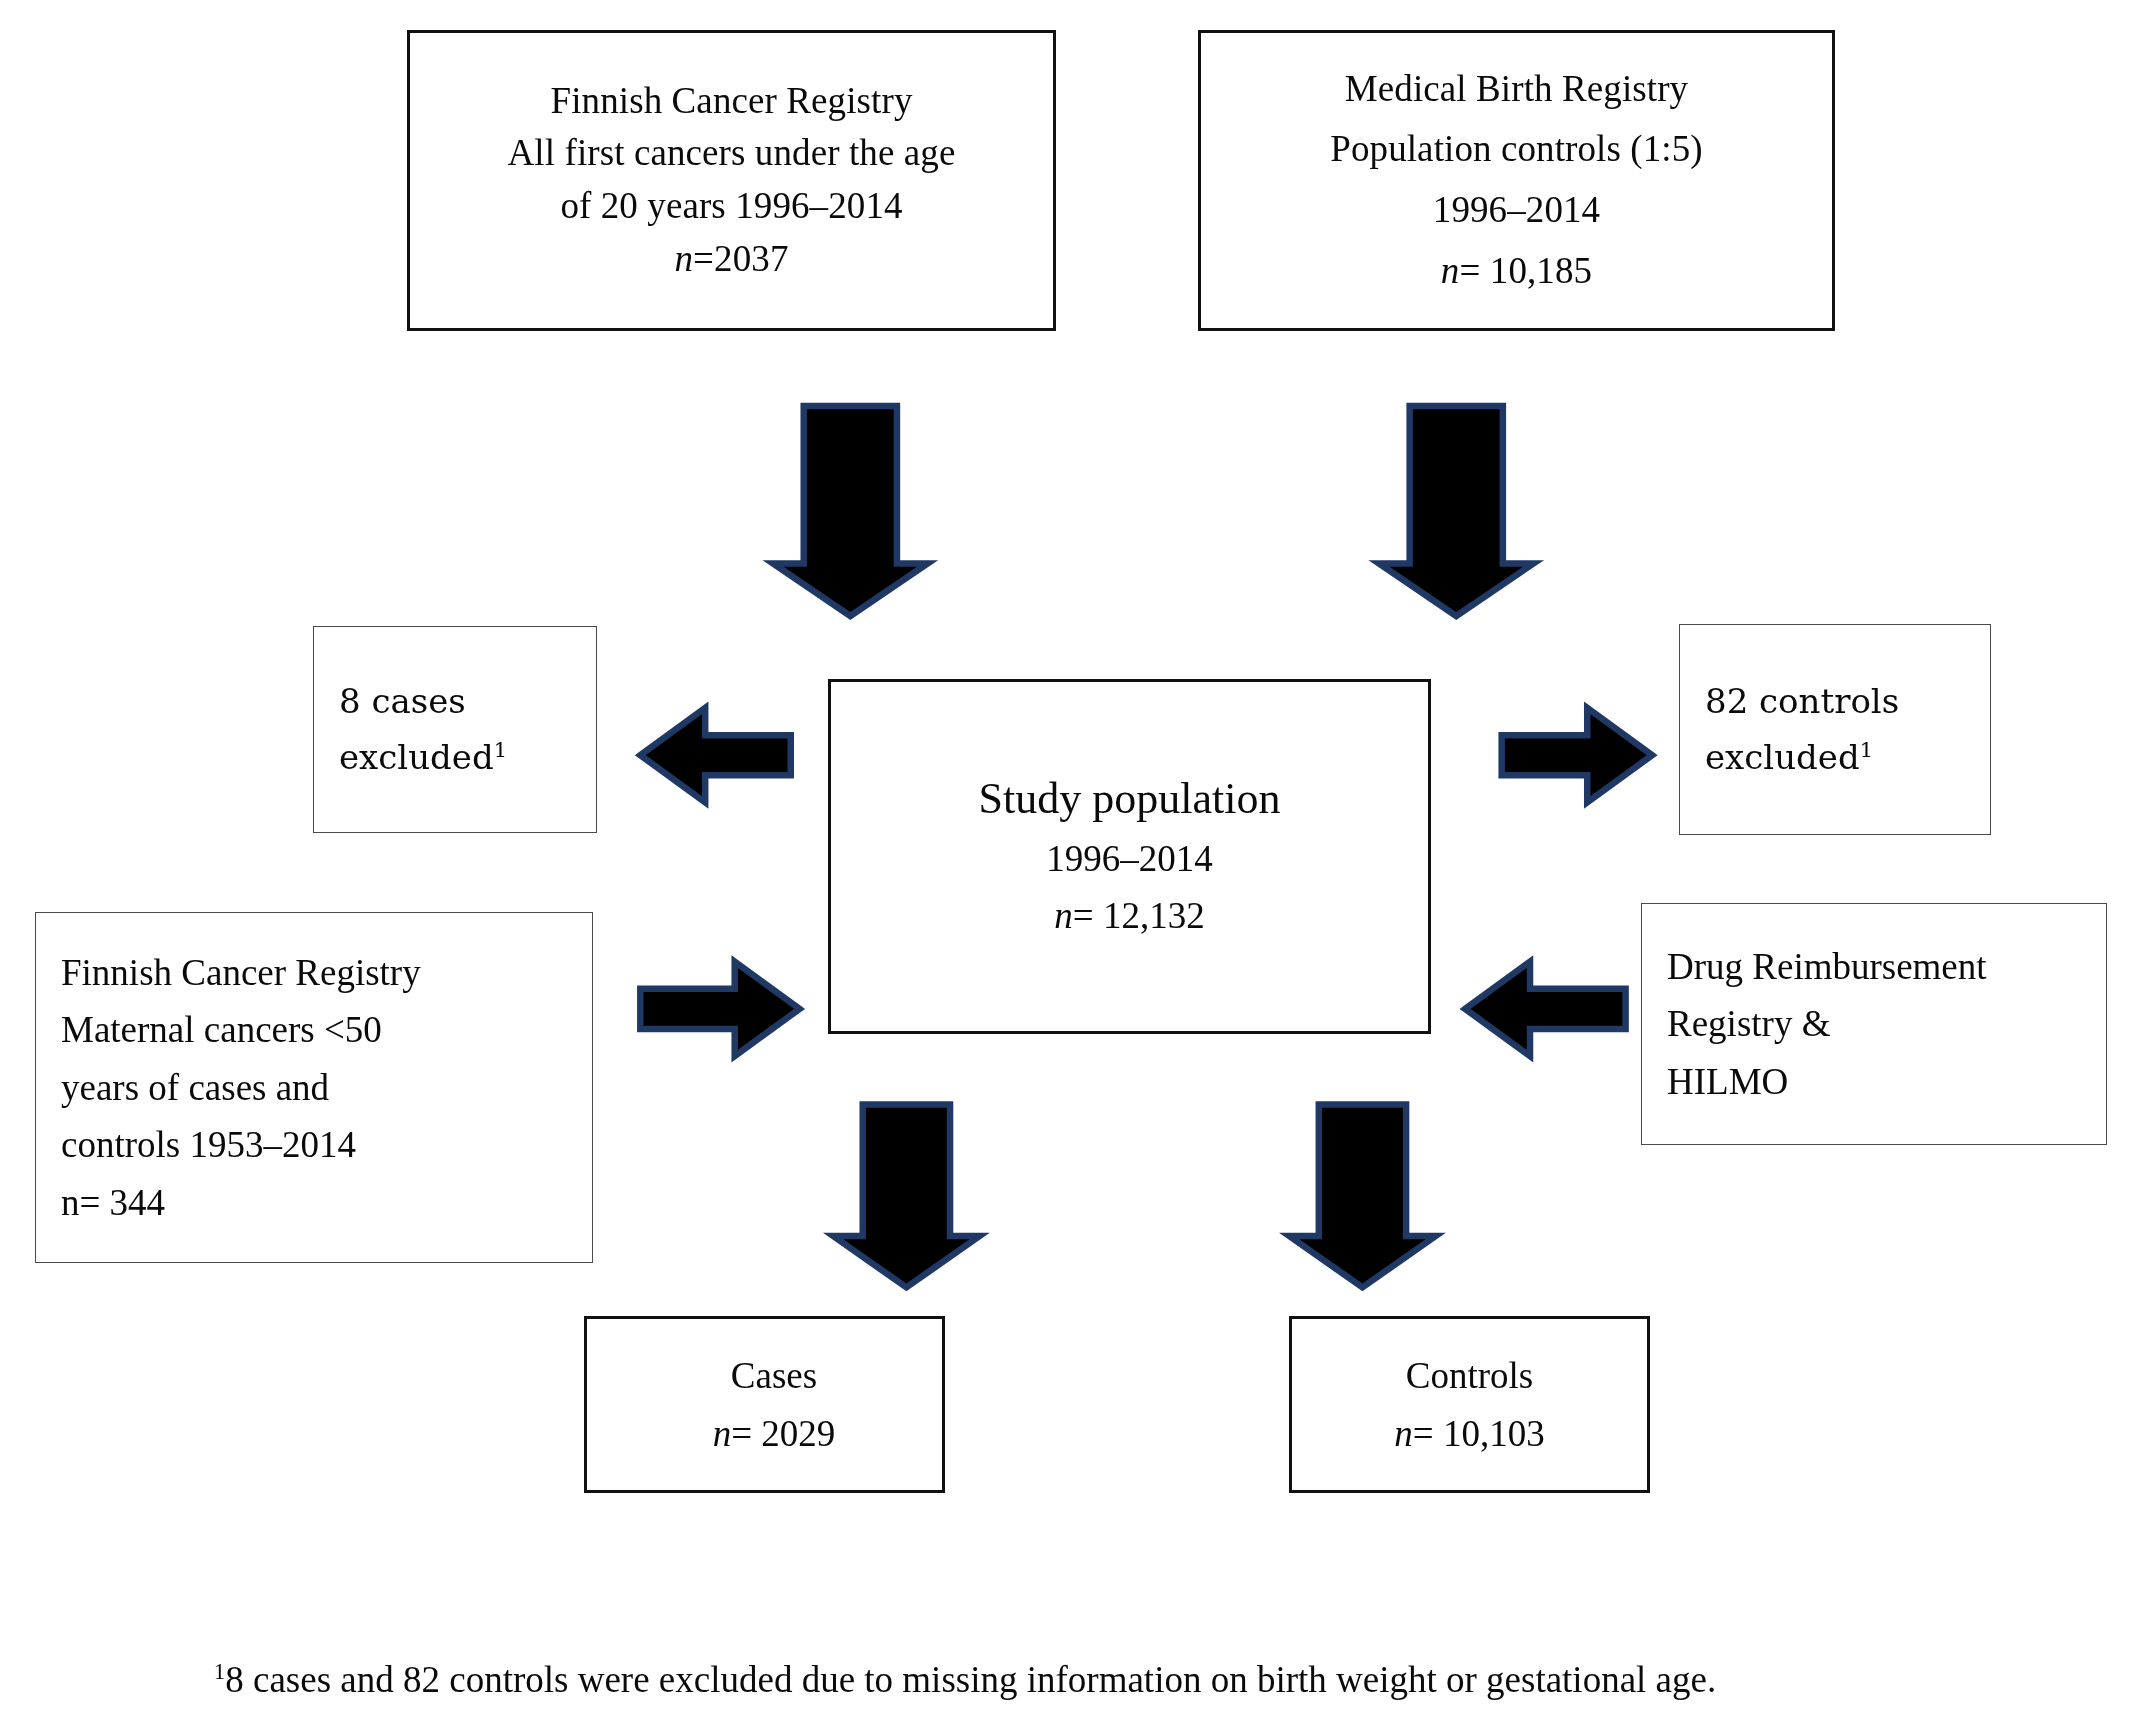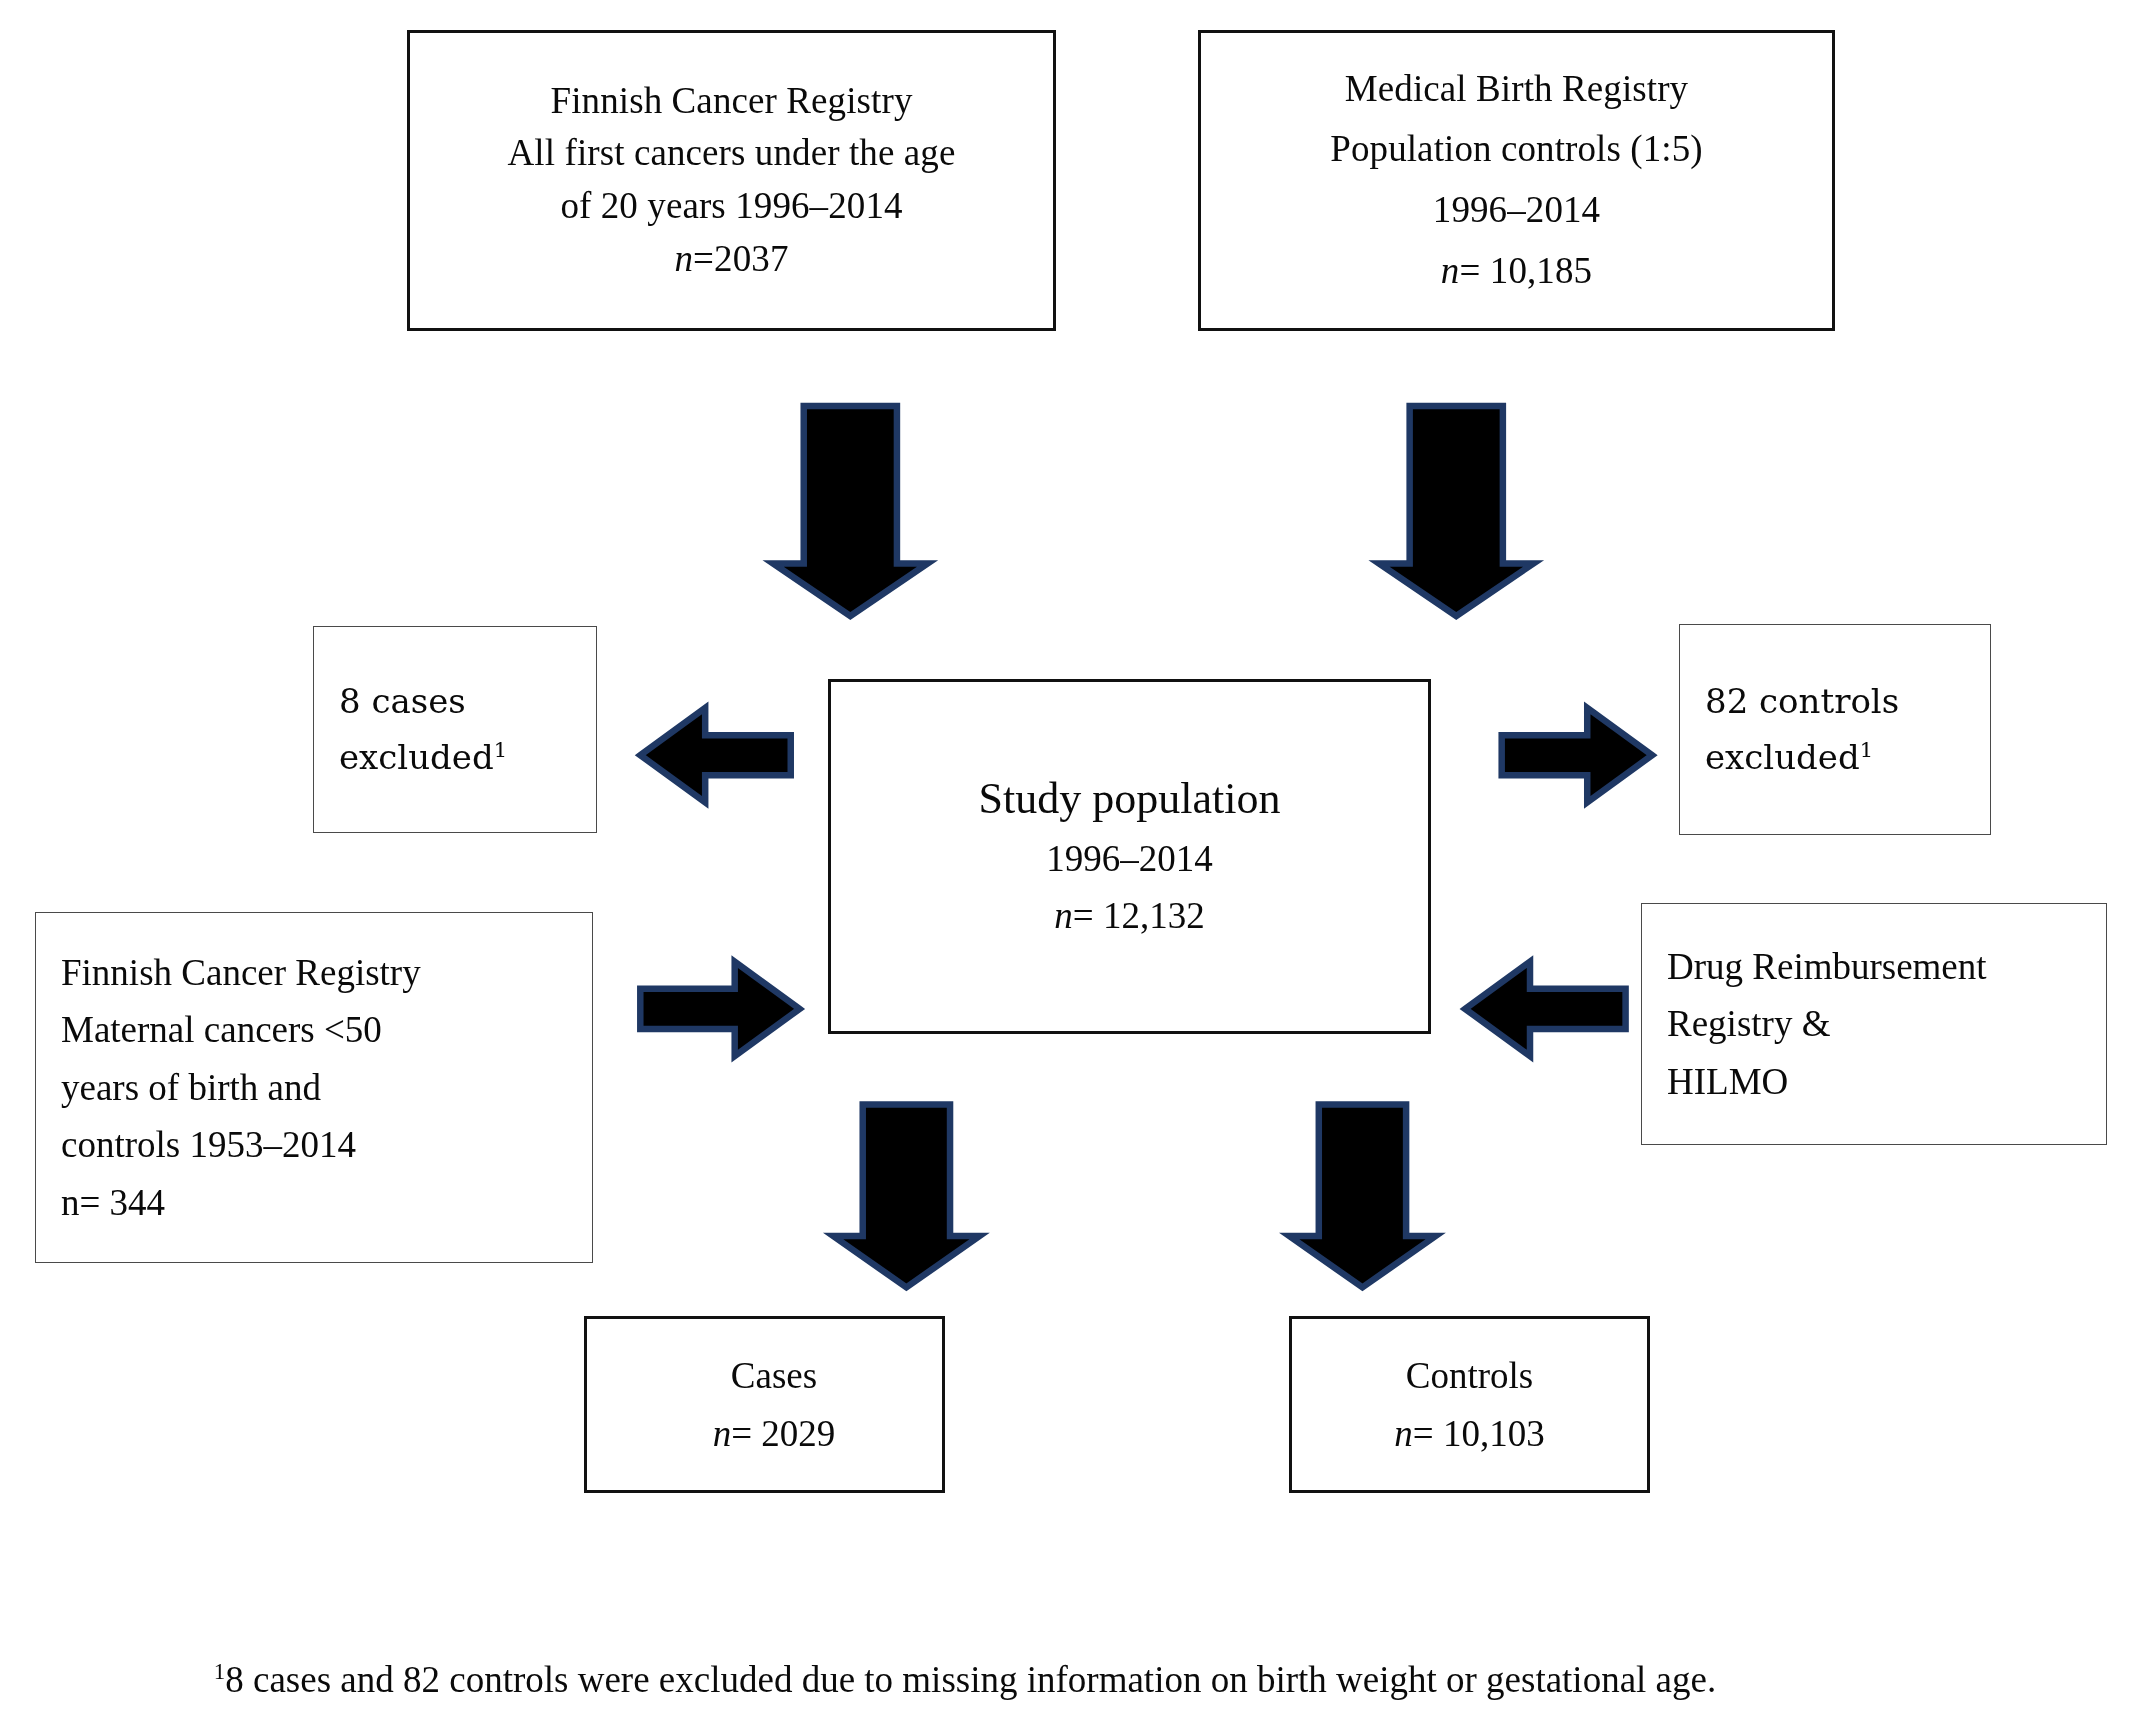--- a/index.html
+++ b/index.html
@@ -121,21 +121,21 @@
 
   <div class="node center-text t-mid" style="left:828px; top:679px; width:603px; height:355px;">
     <span class="line t-big">Study population</span>
     <span class="line">1996–2014</span>
     <span class="line"><em class="ital">n</em><span>= 12,132</span></span>
   </div>
 
   <div class="node left-text thin t-mid pad-l" style="left:35px; top:912px; width:558px; height:351px;">
     <span class="line">Finnish Cancer Registry</span>
     <span class="line">Maternal cancers &lt;50</span>
-    <span class="line">years of birth and</span>
+    <span class="line">years of cases and</span>
     <span class="line">controls 1953–2014</span>
     <span class="line">n= 344</span>
   </div>
 
   <div class="node left-text thin t-mid pad-l" style="left:1641px; top:903px; width:466px; height:242px;">
     <span class="line">Drug Reimbursement</span>
     <span class="line">Registry &amp;</span>
     <span class="line">HILMO</span>
   </div>
 

